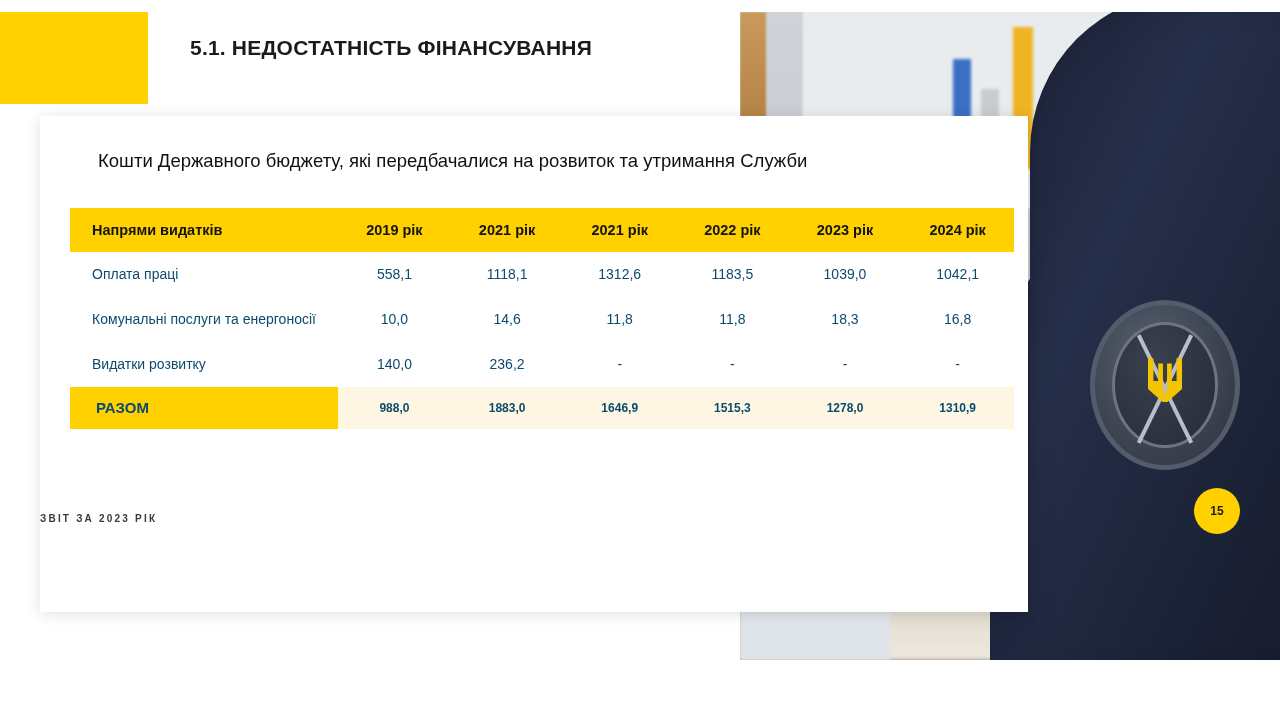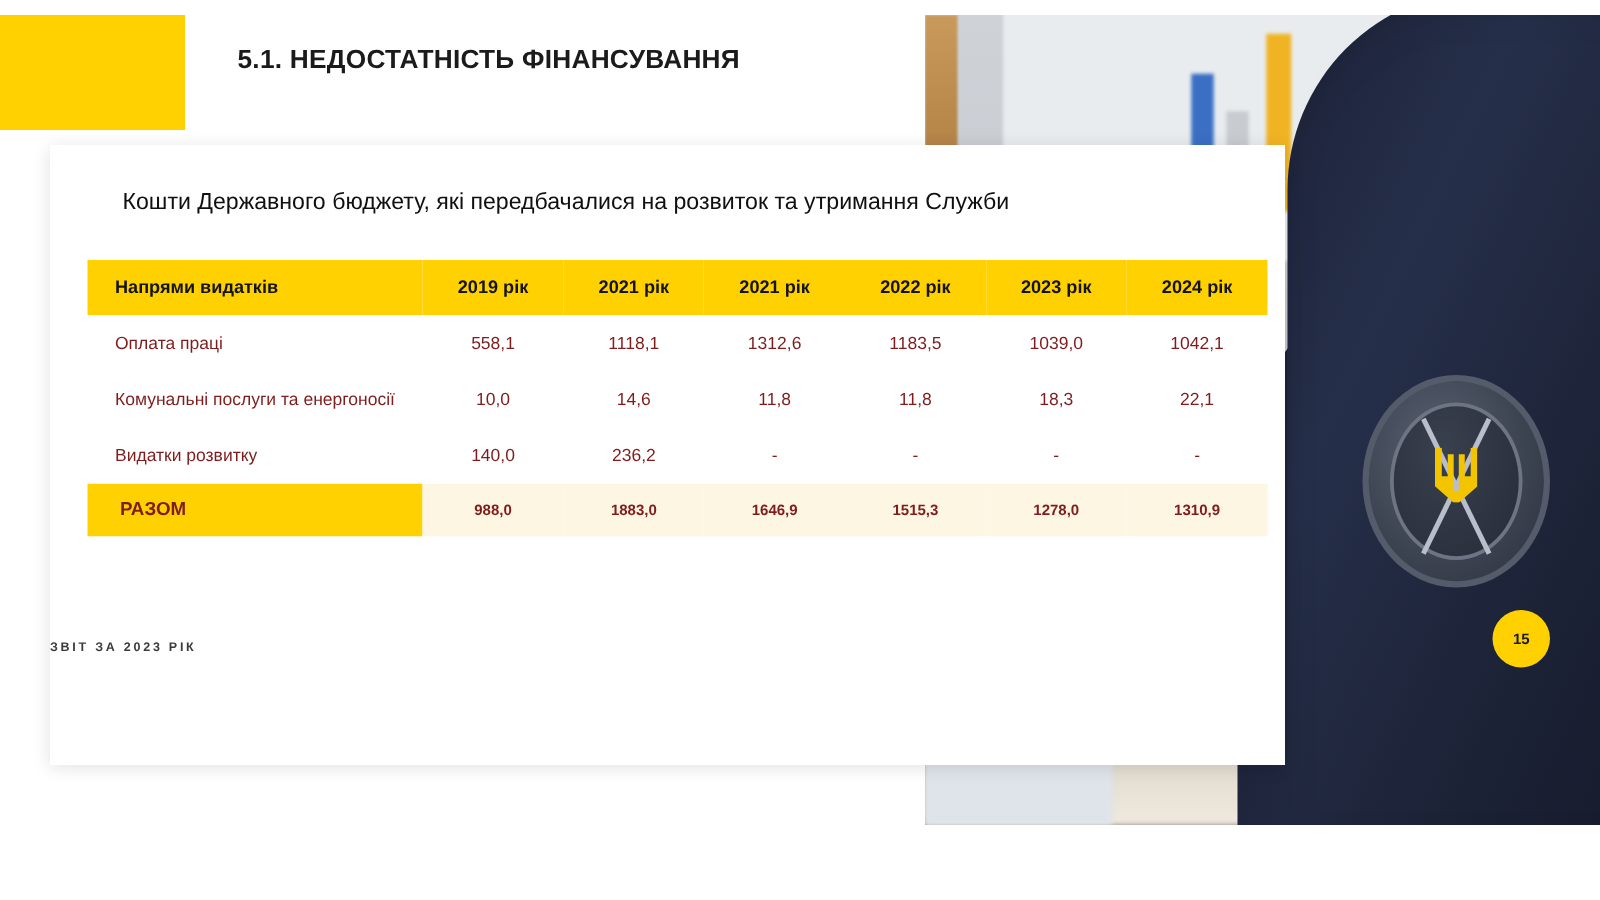--- a/index.html
+++ b/index.html
@@ -161,21 +161,21 @@
     padding: 14px 6px;
     text-align: center;
     border: 0;
   }
   table.budget thead th.first {
     text-align: left;
     padding-left: 22px;
   }
   table.budget tbody td {
     font-size: 14px;
-    color: #7f1d1d;
+    color: #0c4a6e;
     padding: 13px 6px;
     text-align: center;
     border: 0;
     background: #ffffff;
   }
   table.budget tbody td.label {
     text-align: left;
     padding-left: 22px;
     line-height: 1.35;
   }
@@ -278,21 +278,21 @@
           <td>1039,0</td>
           <td>1042,1</td>
         </tr>
         <tr>
           <td class="label">Комунальні послуги та енергоносії</td>
           <td>10,0</td>
           <td>14,6</td>
           <td>11,8</td>
           <td>11,8</td>
           <td>18,3</td>
-          <td>22,1</td>
+          <td>16,8</td>
         </tr>
         <tr>
           <td class="label">Видатки розвитку</td>
           <td>140,0</td>
           <td>236,2</td>
           <td>-</td>
           <td>-</td>
           <td>-</td>
           <td>-</td>
         </tr>

